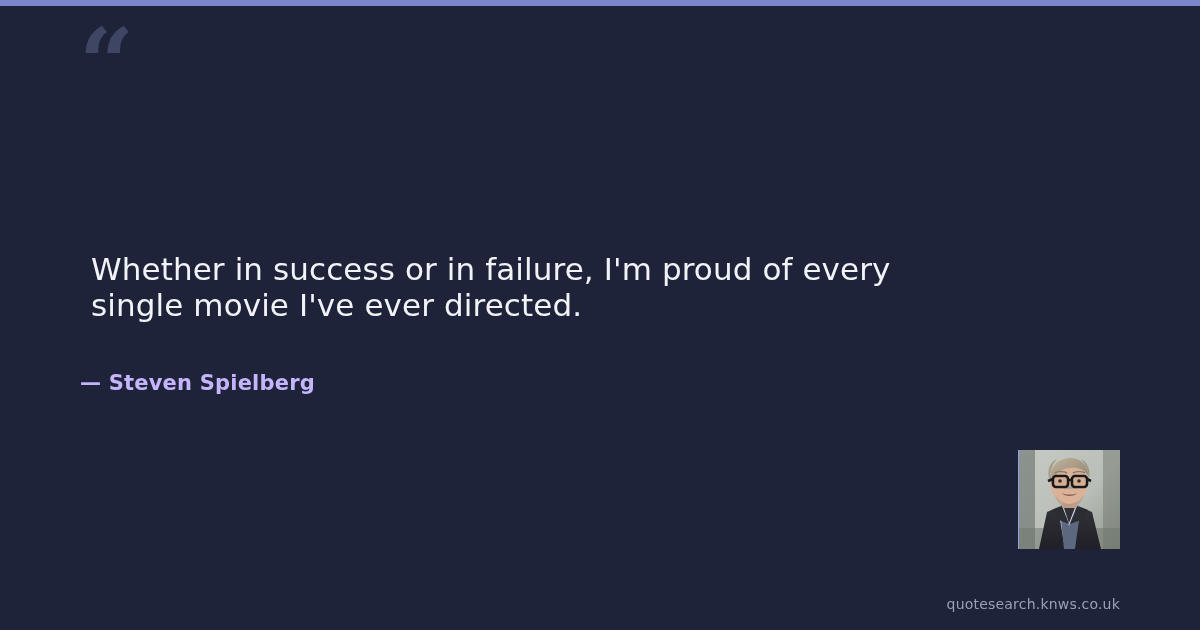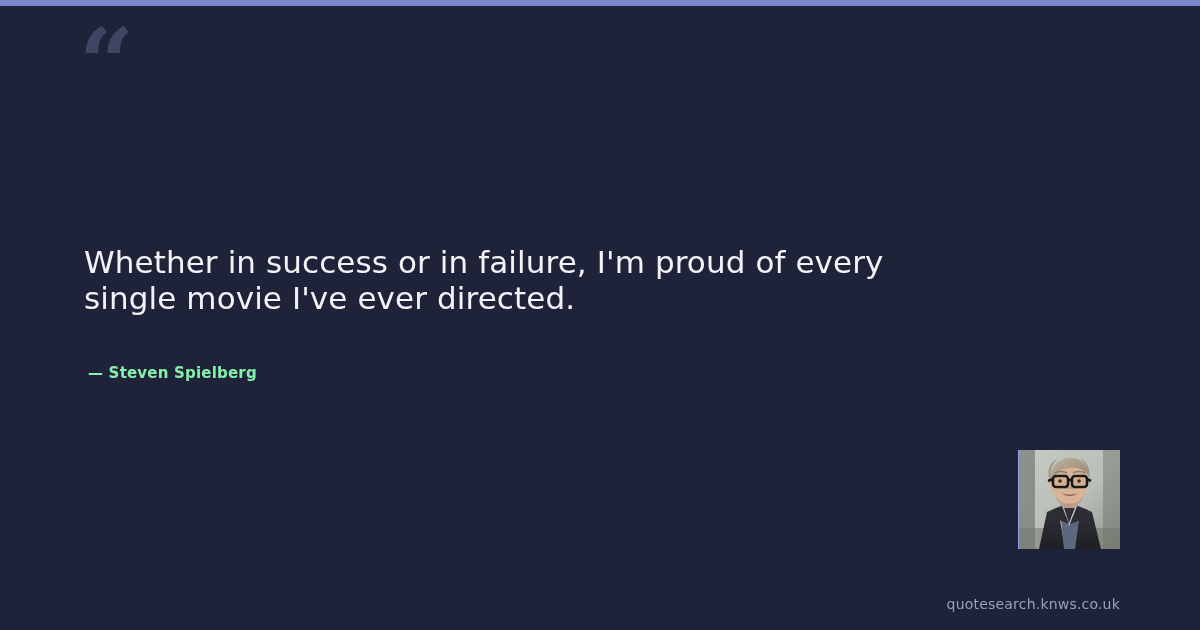--- a/index.html
+++ b/index.html
@@ -40,36 +40,36 @@
     letter-spacing: -2px;
     user-select: none;
   }
   .quote-block {
     position: absolute;
     left: 80px;
     top: 240px;
     width: 900px;
   }
   .quote-text {
-    margin: 4px;
+    margin: 11px;
     font-family: "DejaVu Sans", sans-serif;
     font-size: 31px;
     font-weight: 400;
     line-height: 36px;
     color: #f2f3f7;
     letter-spacing: 0.1px;
   }
   .attribution {
-    margin: 8px;
+    margin: 0;
     padding-top: 36px;
     font-family: "DejaVu Sans", sans-serif;
-    font-size: 15px;
+    font-size: 21px;
     font-weight: 700;
     line-height: 26px;
-    color: #86efac;
+    color: #c4b5fd;
     letter-spacing: 0.2px;
   }
   .portrait {
     position: absolute;
     left: 1019px;
     top: 450px;
     width: 101px;
     height: 99px;
     overflow: hidden;
     background: #2a2f3f;

